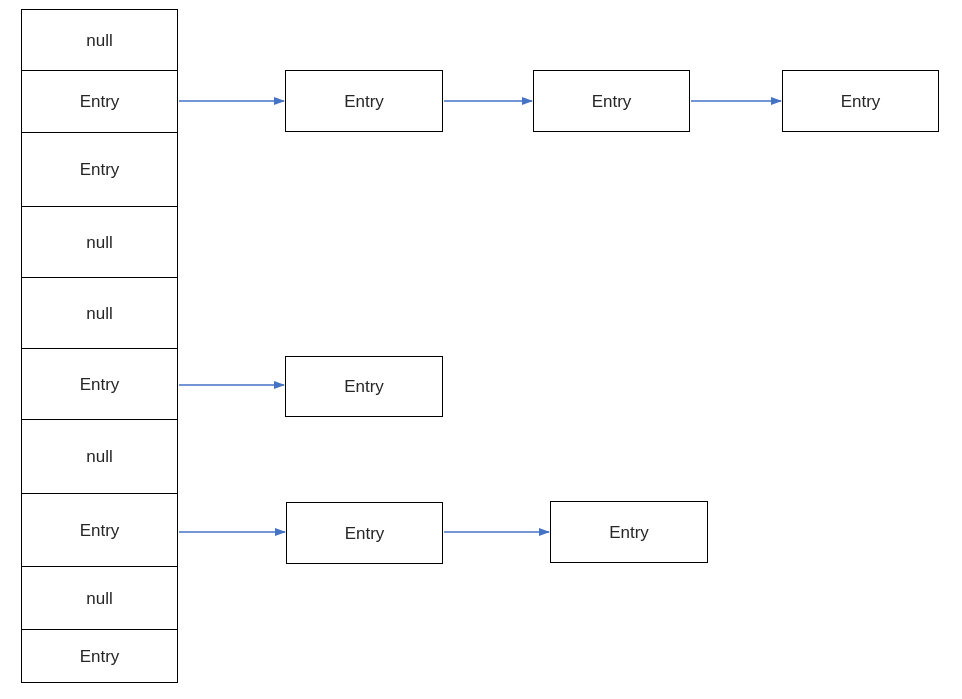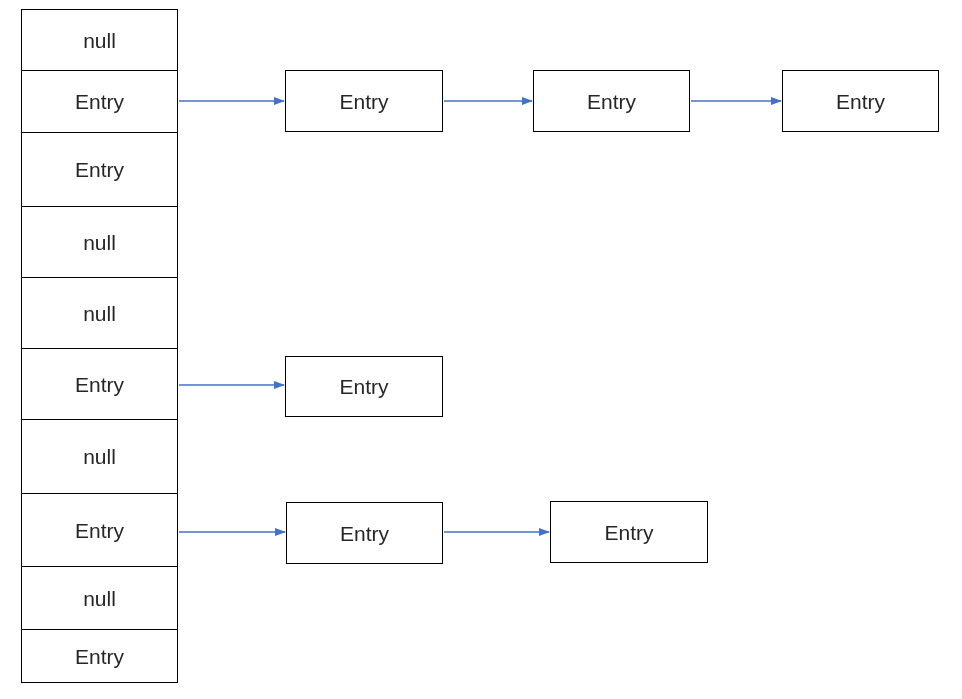--- a/index.html
+++ b/index.html
@@ -37,21 +37,21 @@
     margin-top: -1px;
     display: flex;
     align-items: center;
     justify-content: center;
     background: #ffffff;
   }
   .bucket-cell:first-child {
     margin-top: 0;
   }
   .cell-label, .node-label {
-    font-size: 21px;
+    font-size: 17px;
     line-height: 1;
     color: #262626;
     white-space: nowrap;
   }
   .entry-node {
     position: absolute;
     box-sizing: border-box;
     border: 1px solid #000000;
     background: #ffffff;
     display: flex;

